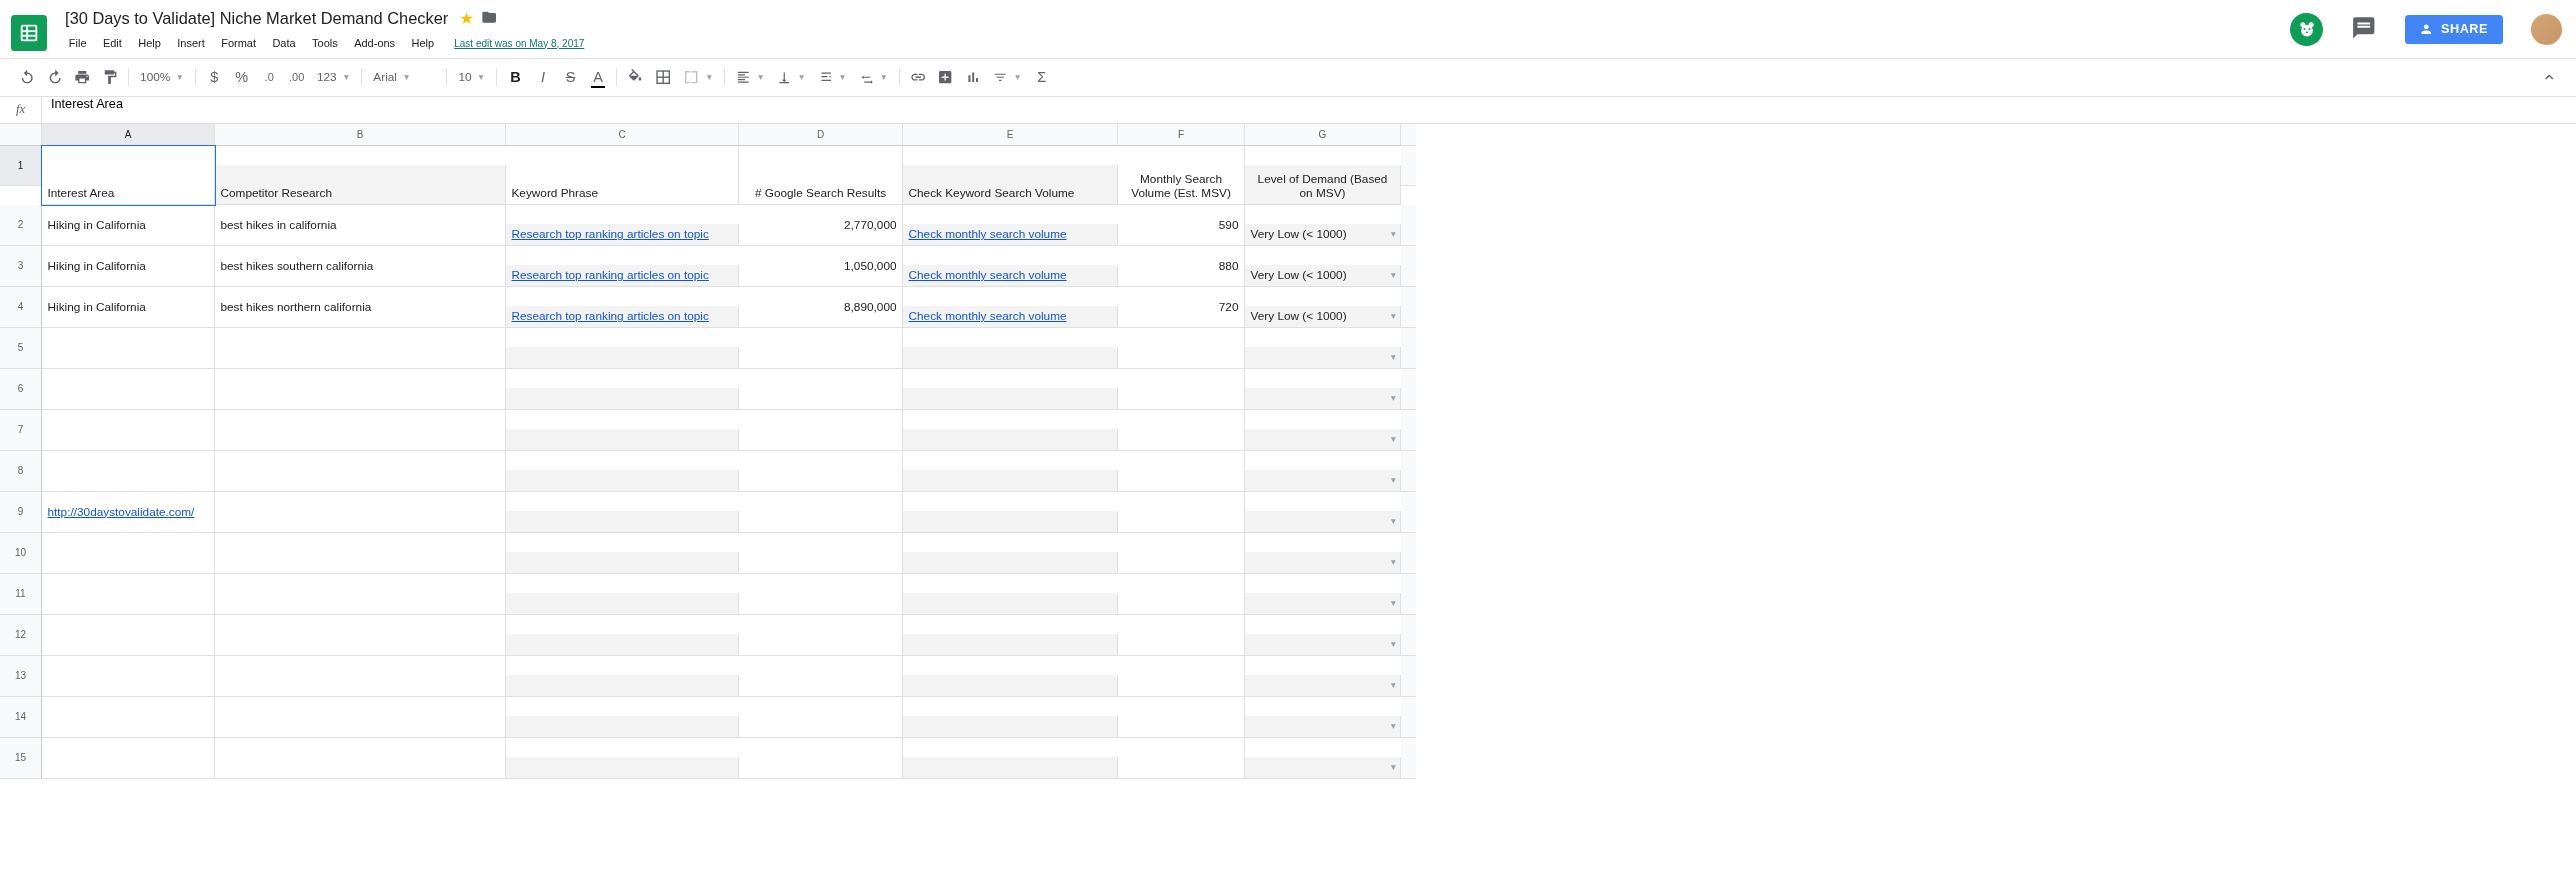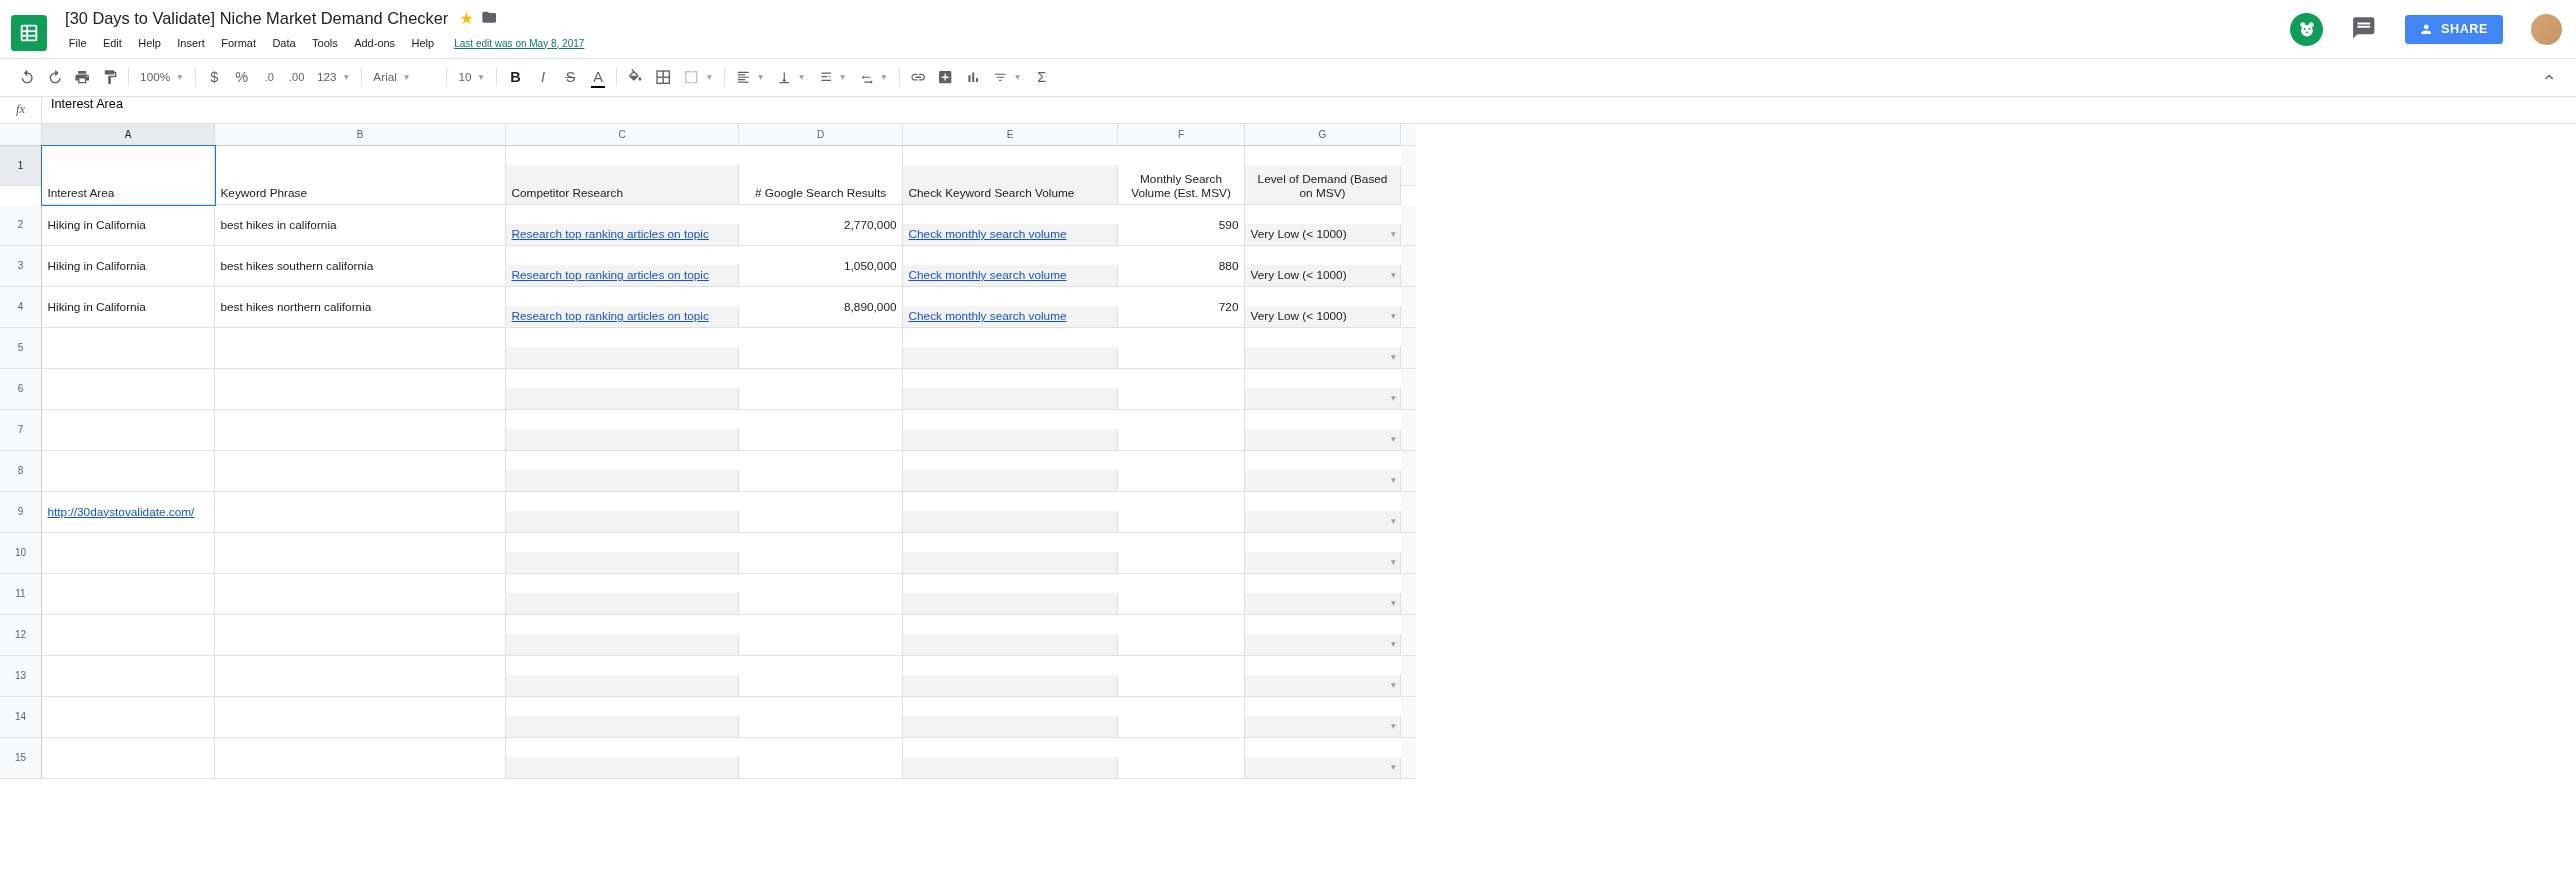--- a/index.html
+++ b/index.html
@@ -260,22 +260,22 @@
     <div class="col-head sel">A</div>
     <div class="col-head">B</div>
     <div class="col-head">C</div>
     <div class="col-head">D</div>
     <div class="col-head">E</div>
     <div class="col-head">F</div>
     <div class="col-head">G</div>
     <div class="end-col"></div>
     <div class="row-head sel" style="height: 40px;">1</div>
     <div class="cell hdr sel" style="min-height: 40px;">Interest Area</div>
+    <div class="cell shaded hdr" style="min-height: 40px;">Competitor Research</div>
     <div class="cell hdr" style="min-height: 40px;">Keyword Phrase</div>
-    <div class="cell shaded hdr" style="min-height: 40px;">Competitor Research</div>
     <div class="cell hdr ctr" style="min-height: 40px;"># Google Search Results</div>
     <div class="cell shaded hdr" style="min-height: 40px;">Check Keyword Search Volume</div>
     <div class="cell hdr ctr" style="min-height: 40px;">Monthly Search Volume (Est. MSV)</div>
     <div class="cell shaded hdr ctr" style="min-height: 40px;">Level of Demand (Based on MSV)</div>
     <div class="end-col" style="height: 40px;"></div>
     <div class="row-head">2</div>
     <div class="cell">Hiking in California</div>
     <div class="cell">best hikes in california</div>
     <div class="cell shaded link">Research top ranking articles on topic</div>
     <div class="cell num">2,770,000</div>

